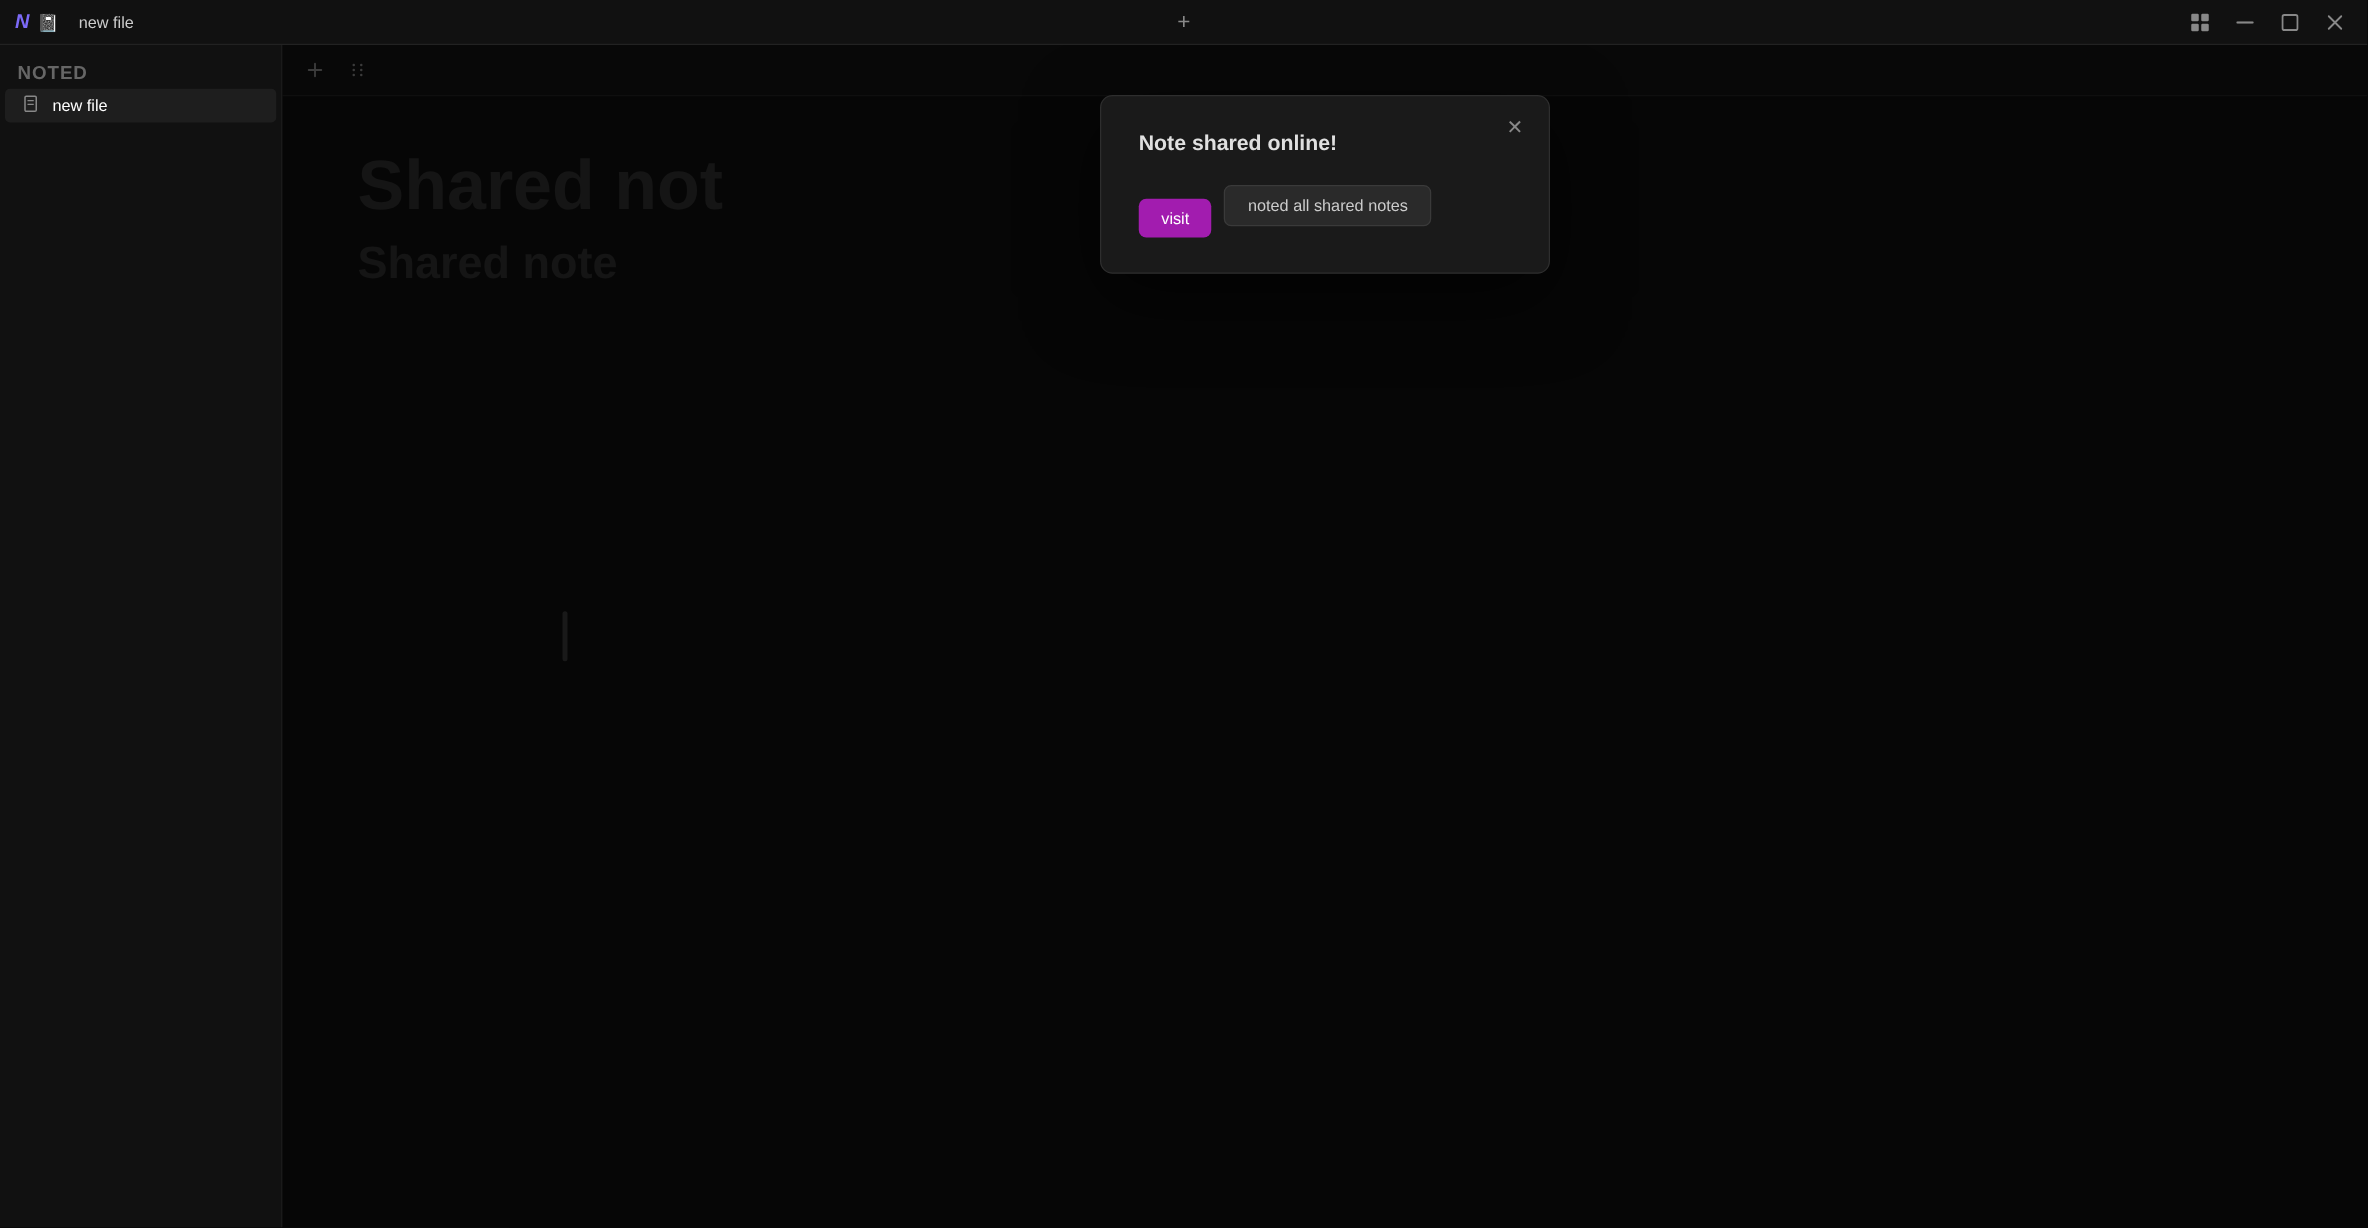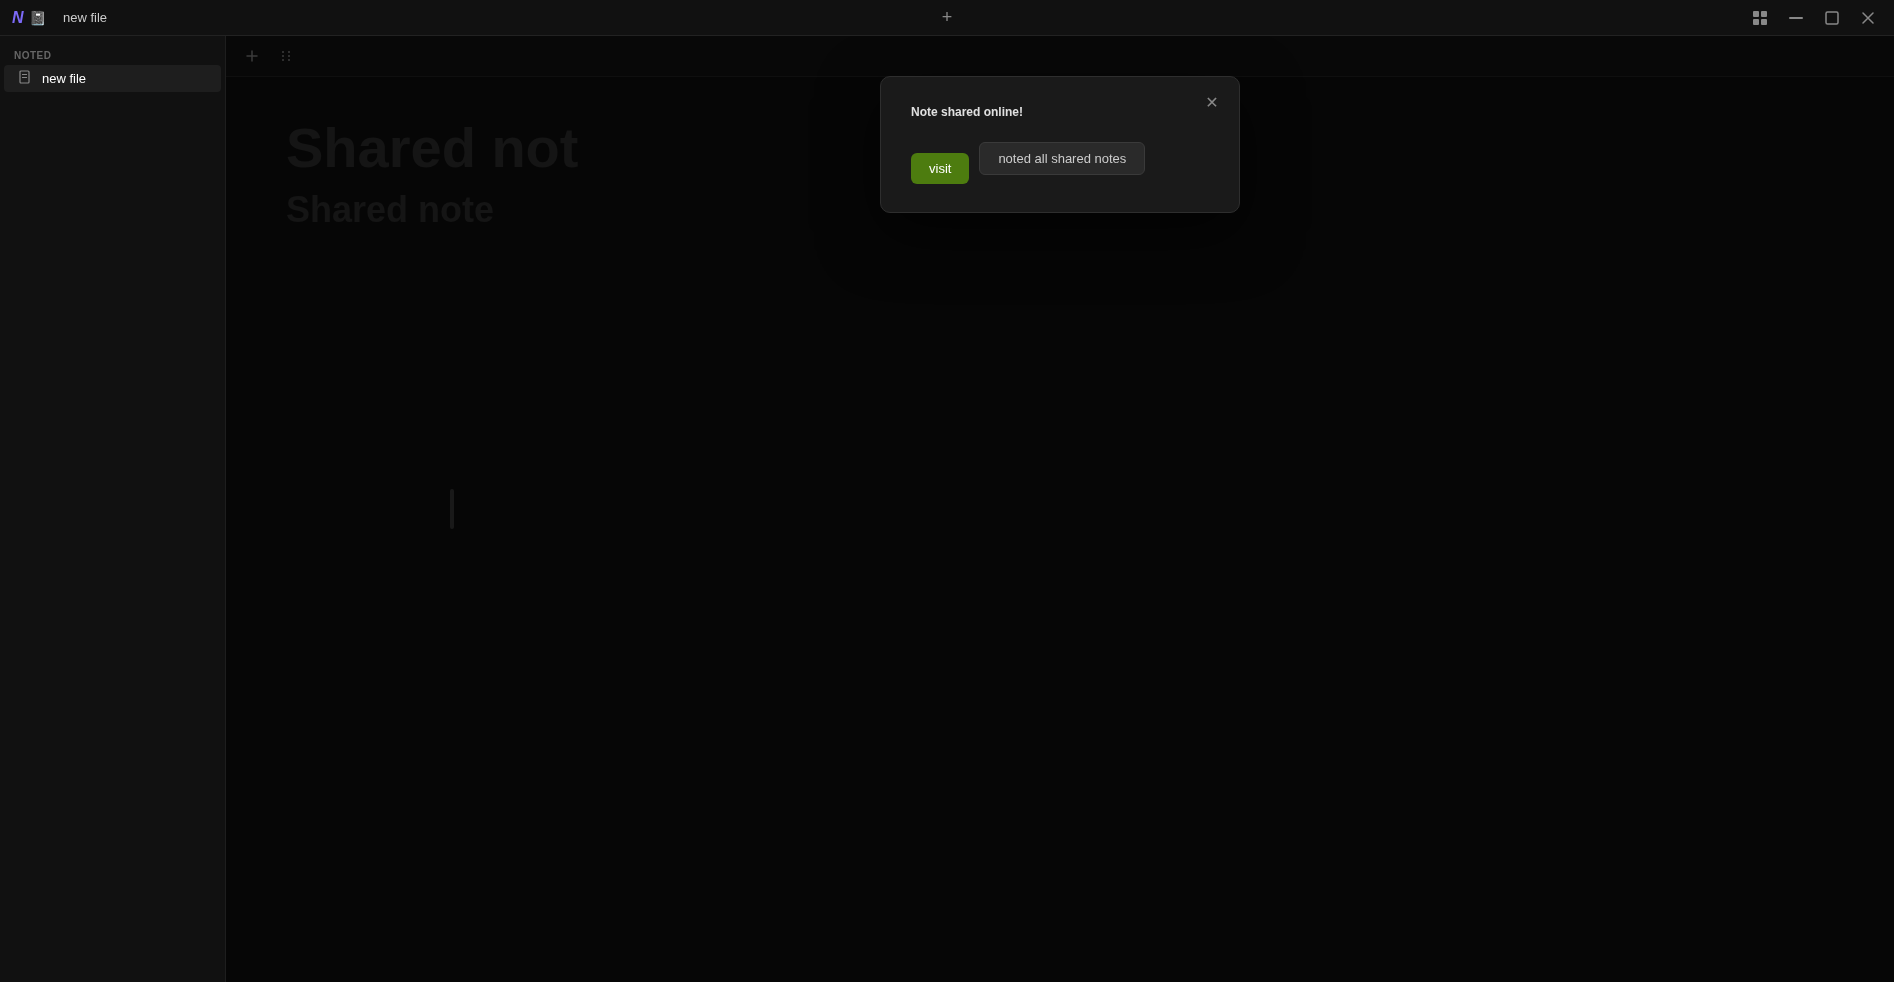--- a/index.html
+++ b/index.html
@@ -116,21 +116,21 @@
       background: #111;
       border-right: 1px solid #1e1e1e;
       display: flex;
       flex-direction: column;
       padding: 8px 0;
       flex-shrink: 0;
     }
 
     .sidebar-section-label {
       color: #666;
-      font-size: 10px;
+      font-size: 15px;
       font-weight: 600;
       text-transform: uppercase;
       padding: 6px 14px 4px;
       letter-spacing: 0.05em;
     }
 
     .sidebar-item {
       display: flex;
       align-items: center;
       gap: 8px;
@@ -257,41 +257,41 @@
       font-size: 16px;
       width: 26px;
       height: 26px;
       display: flex;
       align-items: center;
       justify-content: center;
       border-radius: 4px;
     }
 
     .modal-title {
-      font-size: 12px;
+      font-size: 17px;
       font-weight: 600;
       color: #e0e0e0;
       margin-bottom: 14px;
     }
 
     .modal-body {
       font-size: 14px;
       color: #aaa;
       line-height: 1.6;
       margin-bottom: 22px;
     }
 
     .modal-actions {
       display: flex;
       gap: 10px;
       align-items: center;
     }
 
     .btn-visit {
-      background: #4d7c0f;
+      background: #a21caf;
       border: none;
       color: #fff;
       padding: 8px 18px;
       border-radius: 6px;
       font-size: 13px;
       font-weight: 500;
       cursor: pointer;
       margin-top: 20px;
     }
 

